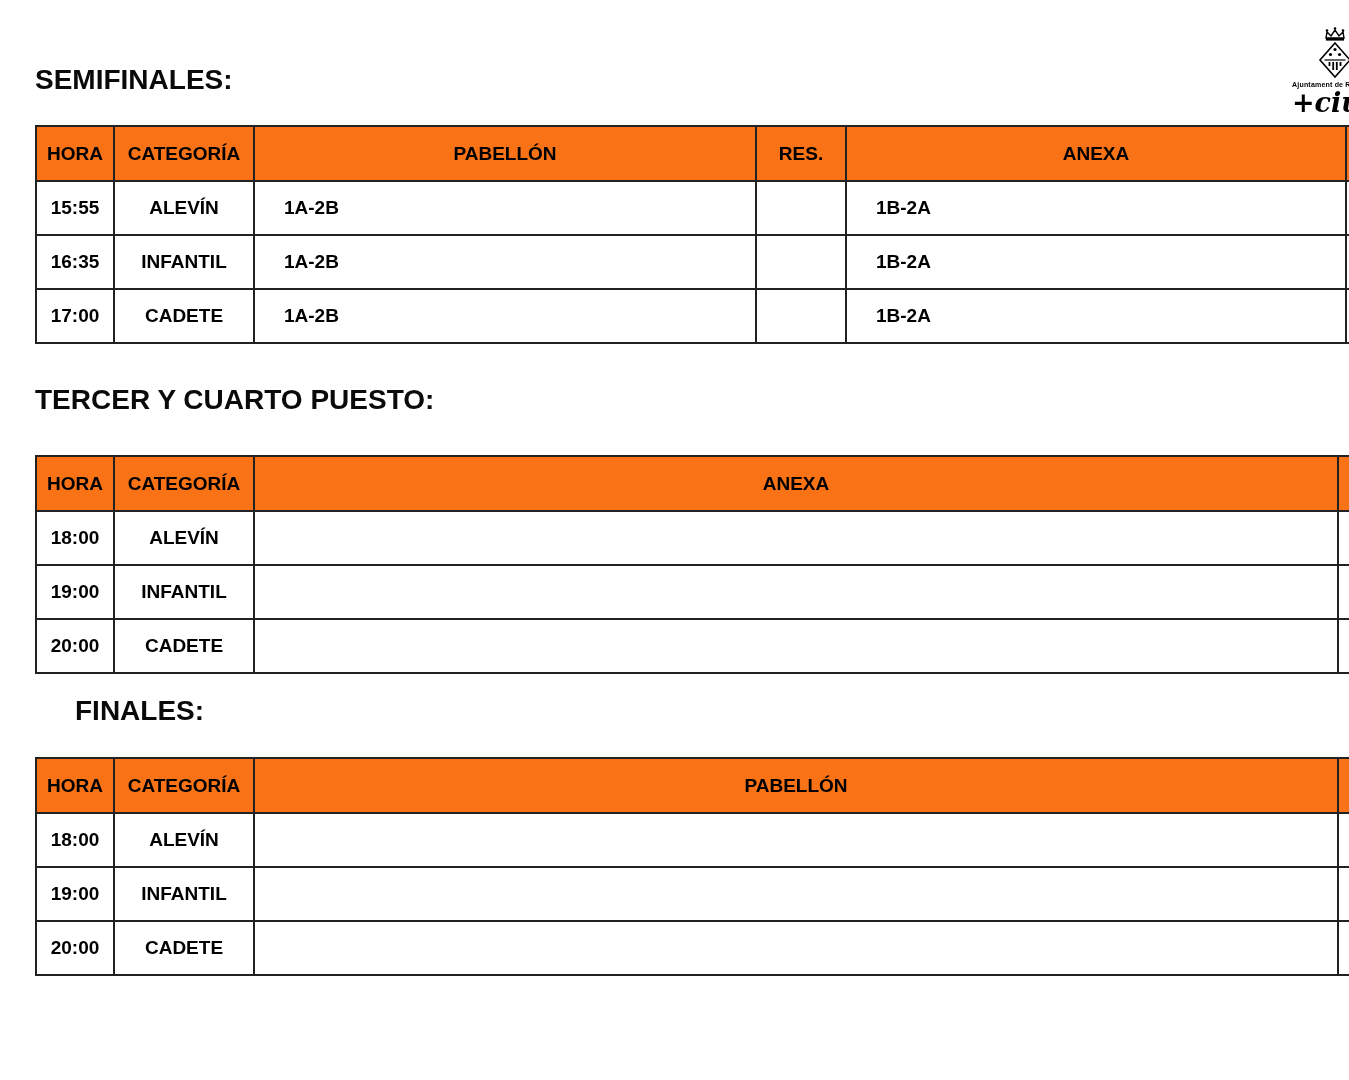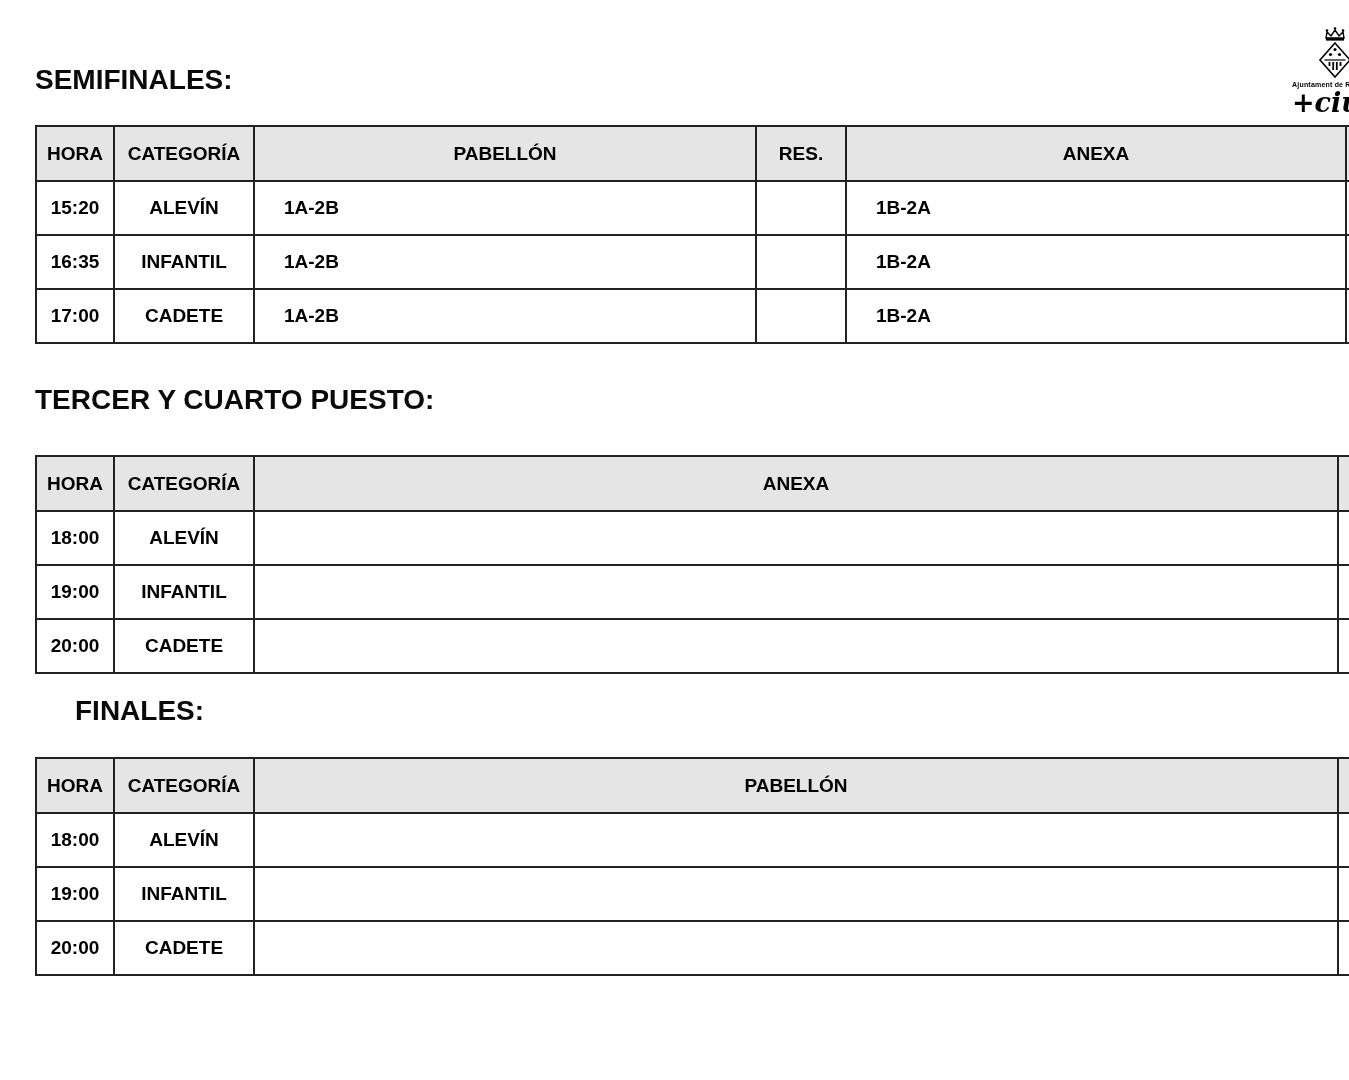--- a/index.html
+++ b/index.html
@@ -37,21 +37,21 @@
 
   table.sched th, table.sched td {
     border: 2px solid #222222;
     font-weight: bold;
     font-size: 19px;
     color: #000;
     overflow: hidden;
     white-space: nowrap;
   }
   table.sched th {
-    background: #e5e5e5;
+    background: #f97316;
     height: 51px; 
     text-align: center;
   }
   table.sched td { height: 50px; }
   td.c { text-align: center; }
   td.l { text-align: left; padding-left: 29px; }
 
   
   #logo {
     position: absolute;
@@ -124,21 +124,21 @@
         <th>HORA</th>
         <th>CATEGORÍA</th>
         <th>PABELLÓN</th>
         <th>RES.</th>
         <th>ANEXA</th>
         <th></th>
       </tr>
     </thead>
     <tbody>
       <tr>
-        <td class="c">15:20</td>
+        <td class="c">15:55</td>
         <td class="c">ALEVÍN</td>
         <td class="l">1A-2B</td>
         <td class="c"></td>
         <td class="l">1B-2A</td>
         <td class="l"></td>
       </tr>
       <tr>
         <td class="c">16:35</td>
         <td class="c">INFANTIL</td>
         <td class="l">1A-2B</td>

